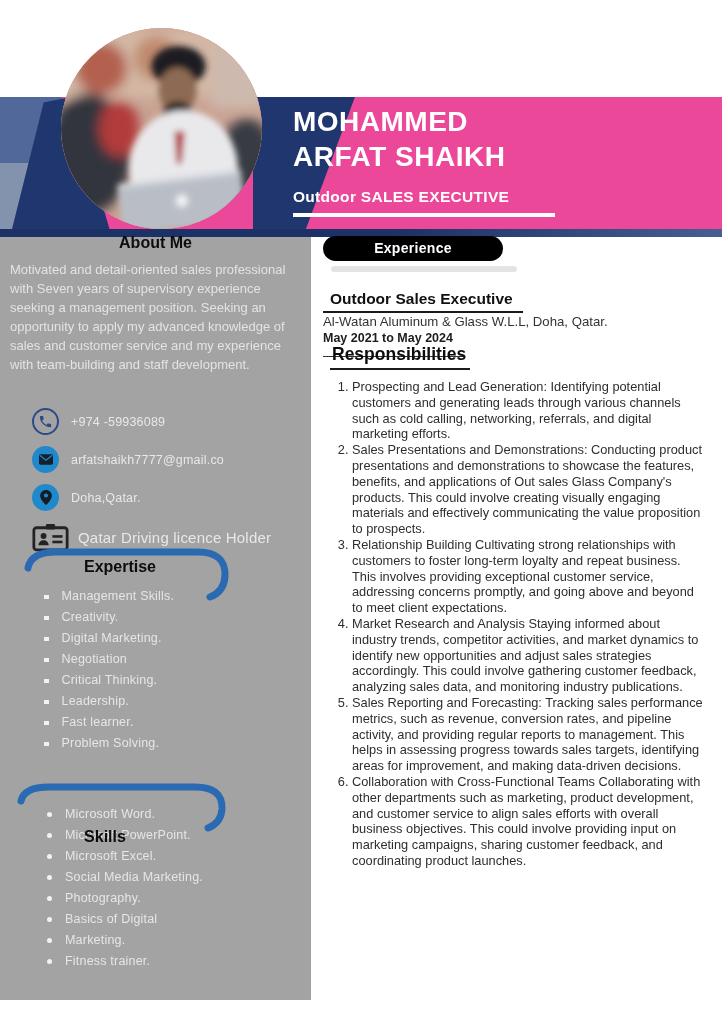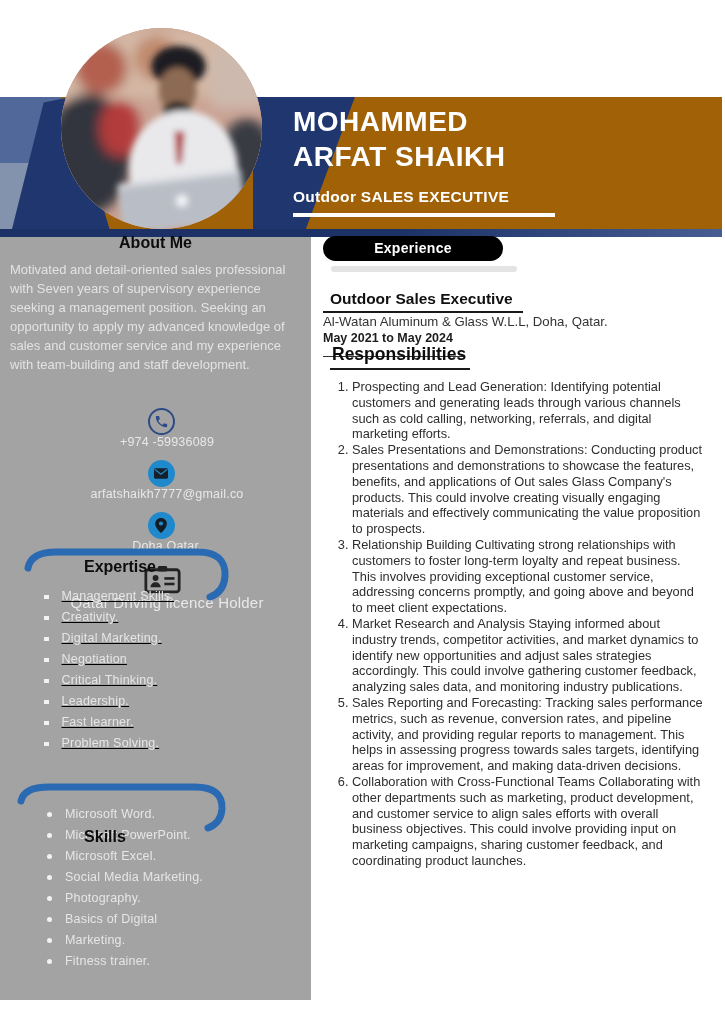--- a/index.html
+++ b/index.html
@@ -3,21 +3,21 @@
 <meta charset="utf-8">
 <style>
   * { margin:0; padding:0; box-sizing:border-box; }
   html,body { width:725px; height:1024px; background:#fff; font-family:"Liberation Sans", sans-serif; }
   .page { position:relative; width:725px; height:1024px; background:#fff; overflow:hidden; }
 
   
   .sidebar { position:absolute; left:0; top:165px; width:311px; height:835px; background:#a3a3a3; z-index:1; }
 
   
-  .band { position:absolute; left:0; top:97px; width:722px; height:140px; background:#a16207; z-index:2; }
+  .band { position:absolute; left:0; top:97px; width:722px; height:140px; background:#ec4899; z-index:2; }
   .band-left-dark { position:absolute; left:0; top:0; width:62px; height:100%; background:#51689b; }
   .band-left-light { position:absolute; left:0; top:66px; width:46px; height:74px; background:#8493ad;
                      clip-path:polygon(0 0, 88% 0, 48% 100%, 0 100%); }
   .wedge-left { position:absolute; left:10px; top:0; width:105px; height:140px; background:#1f376e;
                 clip-path:polygon(32% 4%, 58% 0, 97% 100%, 0 100%); }
   .wedge-name { position:absolute; left:253px; top:0; width:104px; height:140px; background:#1f376e;
                 clip-path:polygon(0 0, 98% 0, 48% 100%, 0 100%); }
   .band-strip { position:absolute; left:0; bottom:0; width:100%; height:8px;
                 background:linear-gradient(90deg,#1c3166 0%,#1c3166 55%,#485e93 100%); }
   .name-block { position:absolute; left:293px; top:7px; z-index:3; color:#fff; }
@@ -31,21 +31,21 @@
   .photo svg { width:100%; height:100%; display:block; }
 
   
   .about-title { position:absolute; left:0; top:234px; width:311px; text-align:center;
                  font-size:16px; font-weight:bold; color:#0d0d0d; z-index:4; }
   .about-text { position:absolute; left:10px; top:260px; width:296px; z-index:4;
                 font-size:13px; line-height:19px; color:#e3e3e3; }
 
   
   .contact { position:absolute; left:32px; top:408px; width:270px; z-index:4; }
-  .c-row { display:flex; align-items:center; margin-bottom:11px;flex-direction:column; }
+  .c-row { display:flex; align-items:center; margin-bottom:11px; }
   .c-ic { width:27px; height:27px; border-radius:50%; flex:0 0 auto; display:flex;
           align-items:center; justify-content:center; margin-right:12px; }
   .c-ic.outline { border:2px solid #2c4a86; }
   .c-ic.solid { background:#2089cb; }
   .c-text { font-size:12.5px; color:#e8e8e8; letter-spacing:0.2px; }
   .c-row.licence .c-text { font-size:15px; }
   .idcard { width:37px; height:30px; margin-right:9px; flex:0 0 auto; }
 
   
   .arc { position:absolute; z-index:4; }
@@ -170,21 +170,21 @@
         <rect x="22" y="20" width="11" height="2.8" fill="#232323"></rect>
       </svg>
       <span class="c-text">Qatar Driving licence Holder</span>
     </div>
   </div>
 
   <svg class="arc" style="left:22px; top:546px;" width="212" height="58" viewBox="0 0 212 58">
     <path d="M6 22 Q9 6 34 6 L176 6 Q204 6 203 30 Q202 46 188 51" fill="none" stroke="#2a6ab2" stroke-width="7" stroke-linecap="round"></path>
   </svg>
   <div class="sec-title" style="left:25px; top:558px; width:190px;">Expertise</div>
-  <ul class="side-list" style="left:44px; top:589px;text-decoration:underline;">
+  <ul class="side-list" style="left:44px; top:589px;">
       <li>
       <span class="blt"></span>
       <span class="lbl">Management Skills.</span>
     </li>
       <li>
       <span class="blt"></span>
       <span class="lbl">Creativity.</span>
     </li>
       <li>
       <span class="blt"></span>

